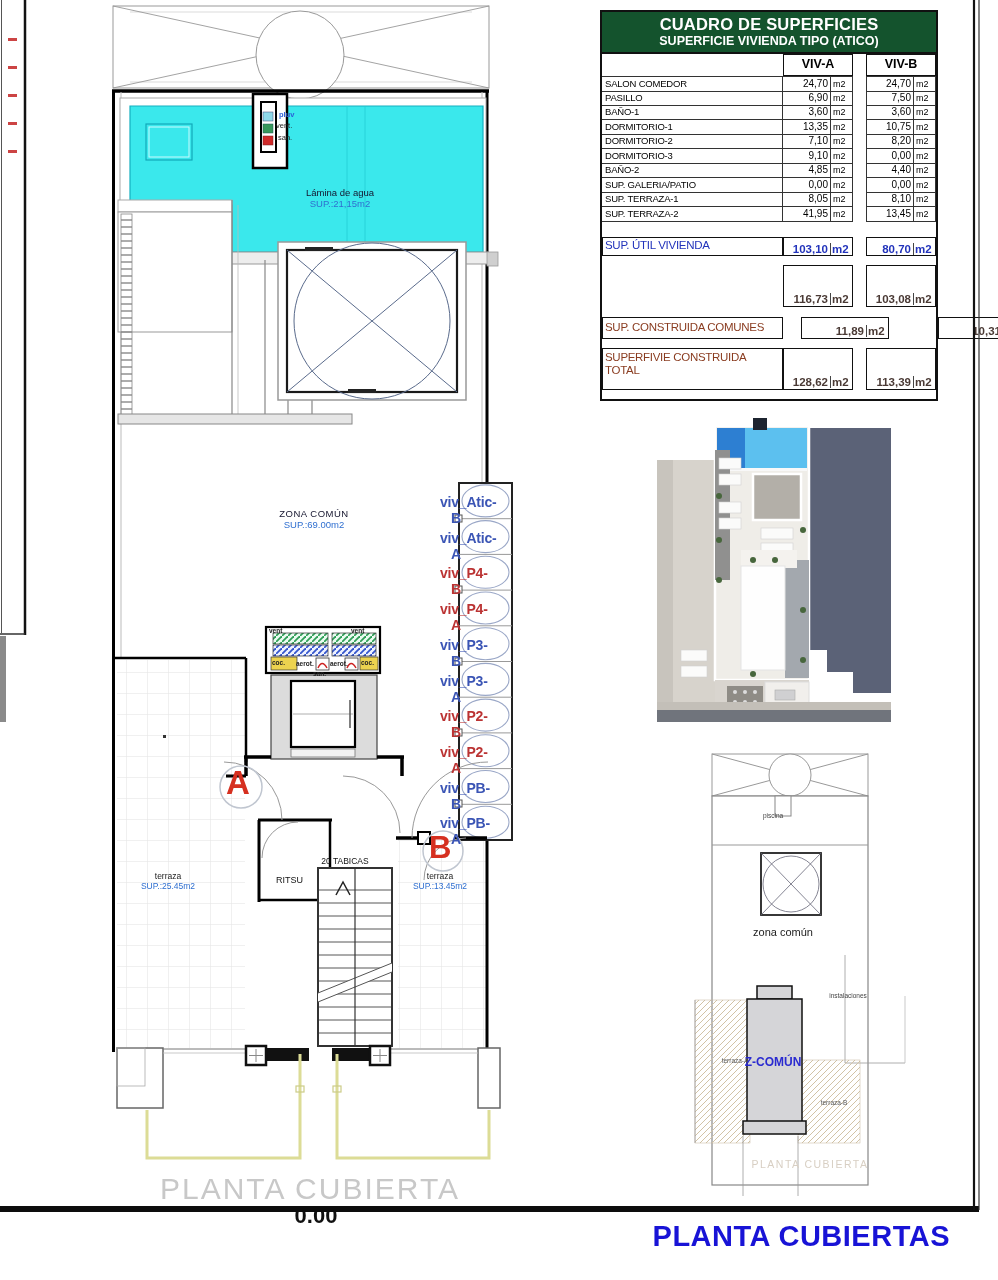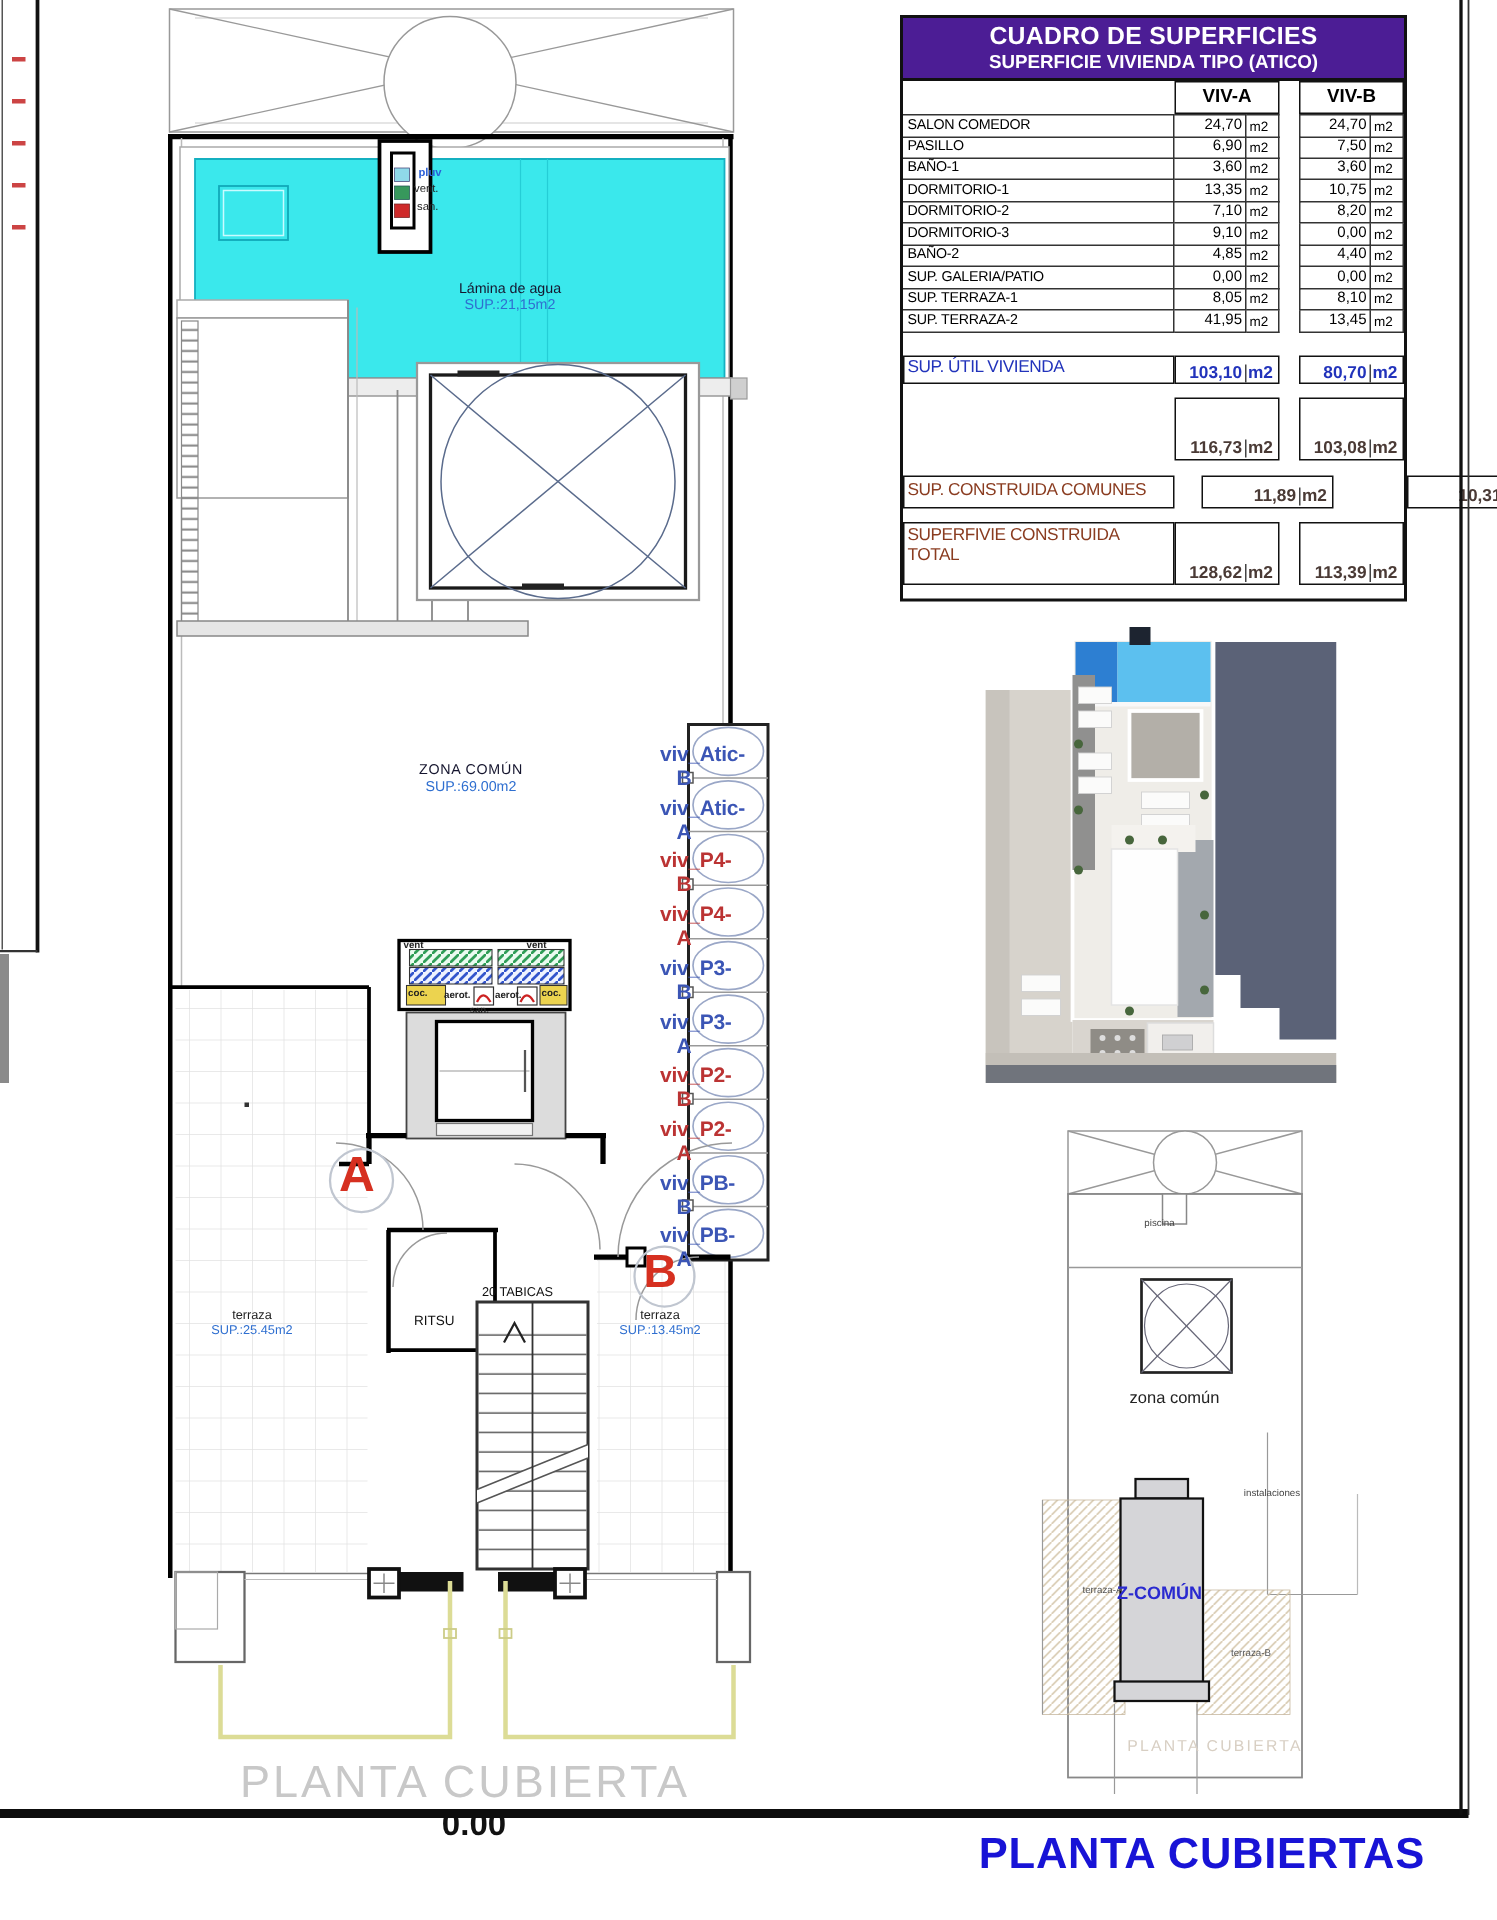--- a/index.html
+++ b/index.html
@@ -4,21 +4,21 @@
 <style>
   html,body{margin:0;padding:0;background:#fff;}
   .sheet{position:relative;width:998px;height:1280px;background:#fff;overflow:hidden;
          font-family:"Liberation Sans",sans-serif;}
   .abs{position:absolute;}
   .ctr{text-align:center;}
 
   
   .tbl{position:absolute;left:600px;top:10px;width:338px;background:#fff;
        border:2px solid #111;box-sizing:border-box;}
-  .tbl-head{background:#4c1d95;color:#fff;text-align:center;padding:3px 2px 4px;
+  .tbl-head{background:#14532d;color:#fff;text-align:center;padding:3px 2px 4px;
             border-bottom:2px solid #111;}
   .tbl-title{font-size:16.5px;font-weight:bold;letter-spacing:.2px;}
   .tbl-sub{font-size:12.5px;font-weight:bold;}
   .trow{display:grid;grid-template-columns:181px 48px 22px 13px 48px 22px;box-sizing:border-box;}
   .trow>div{box-sizing:border-box;}
   .colhead{height:22px;}
   .colhead .boxa{grid-column:2/4;border:1.6px solid #111;font-weight:bold;font-size:12.5px;
                  text-align:center;line-height:19px;}
   .colhead .boxb{grid-column:5/7;border:1.6px solid #111;font-weight:bold;font-size:12.5px;
                  text-align:center;line-height:19px;}

